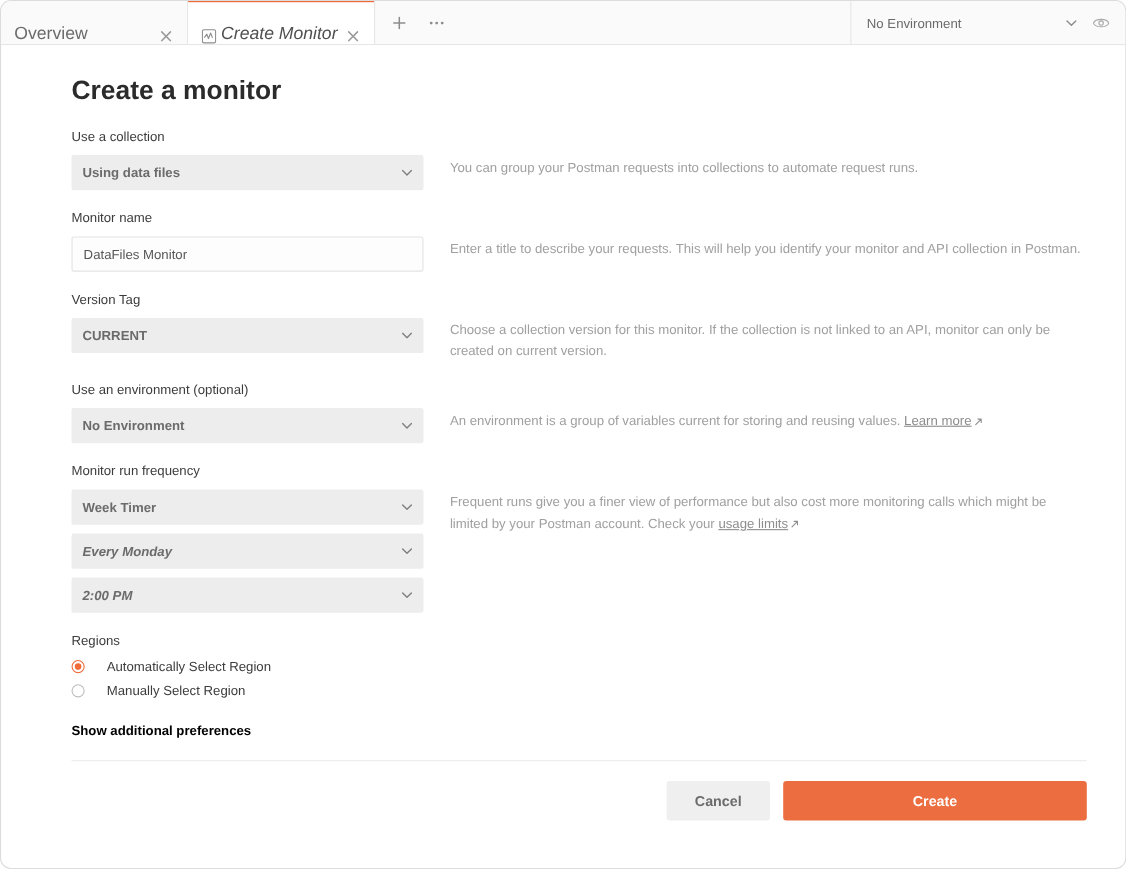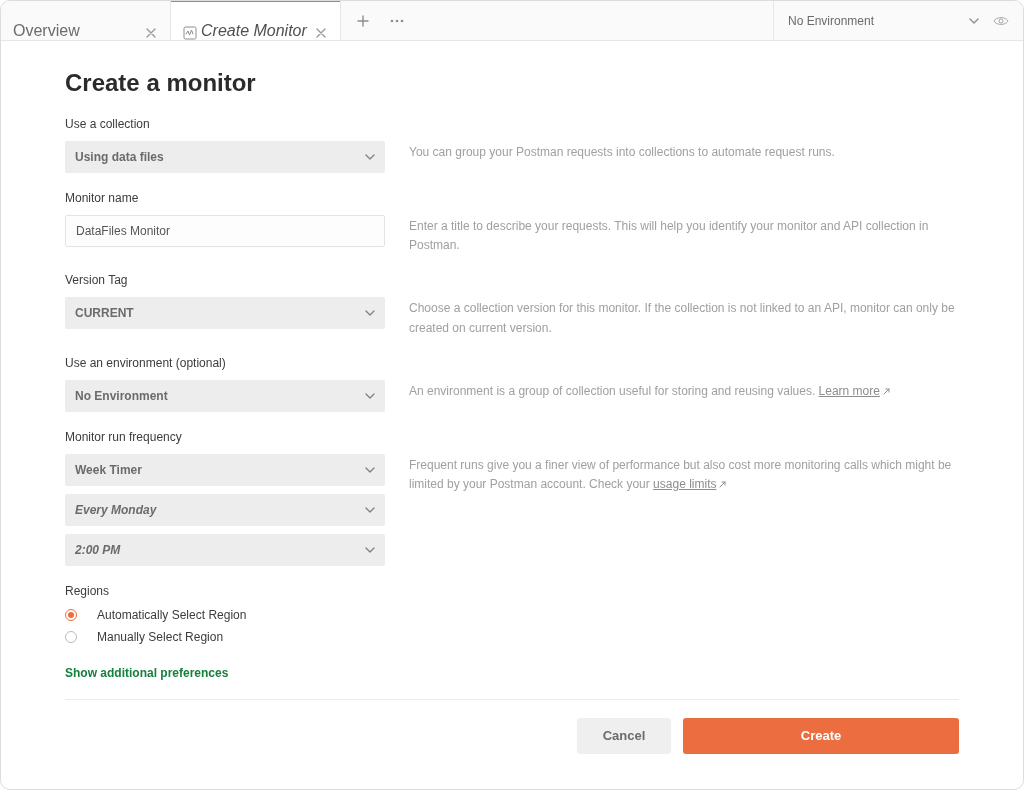--- a/index.html
+++ b/index.html
@@ -10,38 +10,38 @@
   .tab { display: flex; align-items: flex-end; gap: 4px; padding: 0 12px; width: 170px; border-right: 1px solid #e6e6e6; font-size: 16px; color: #6b6b6b; cursor: pointer; position: relative; }
   .tab.active { background: #ffffff; color: #505050; font-style: italic; }
   .tab.active::before { content: ""; position: absolute; top: -1px; left: 0; right: 0; height: 2px; background: #f26b3a; }
   .tab .tab-title { flex: 1; white-space: nowrap; overflow: hidden; text-overflow: ellipsis; }
   .tab .tab-close { width: 14px; height: 14px; display: flex; align-items: center; justify-content: center; color: #9a9a9a; }
   .tab-icons { display: flex; align-items: center; gap: 14px; padding: 0 12px; }
   .icon-btn { width: 20px; height: 20px; display: flex; align-items: center; justify-content: center; color: #8d8d8d; cursor: pointer; }
   .env-selector { margin-left: auto; display: flex; align-items: center; gap: 10px; padding: 0 14px; width: 250px; border-left: 1px solid #e6e6e6; font-size: 12px; color: #6b6b6b; }
   .env-selector .env-label { flex: 1; }
   
-  .content { padding: 28px 64px 20px 64px; height: calc(100% - 40px); overflow: auto; }
+  .content { padding: 28px 35px 20px 64px; height: calc(100% - 40px); overflow: auto; }
   h1 { font-size: 24px; font-weight: 600; color: #2b2b2b; margin-bottom: 20px; }
   .field-block { margin-bottom: 18px; }
   .field-label { font-size: 12px; color: #3c3c3c; margin-bottom: 10px; display: block; }
   .row { display: flex; gap: 24px; align-items: flex-start; }
   .left-col { width: 320px; flex-shrink: 0; }
   .right-col { flex: 1; font-size: 12px; color: #a0a0a0; line-height: 1.6; padding-top: 2px; }
   .text-input { width: 100%; height: 32px; padding: 0 10px; border: 1px solid #e3e3e3; background: #fdfdfd; font-size: 12px; color: #565656; border-radius: 2px; }
   .select { width: 100%; height: 32px; padding: 0 10px; background: #ededed; font-size: 12px; color: #6b6b6b; font-weight: 600; border-radius: 2px; display: flex; align-items: center; justify-content: space-between; cursor: pointer; }
   .select + .select { margin-top: 8px; font-style: italic; }
   .select .chev { color: #808080; }
   .help-link { color: #8d8d8d; text-decoration: underline; cursor: pointer; }
   .ext-icon { display:inline-block; vertical-align: middle; margin-left: 2px; color:#8d8d8d; }
   .radio-row { display: flex; align-items: center; gap: 20px; font-size: 12px; color: #3c3c3c; margin-bottom: 8px; cursor: pointer; }
   .radio { width: 12px; height: 12px; border-radius: 50%; border: 1px solid #bdbdbd; background: #fff; display: inline-block; position: relative; }
   .radio.checked { border-color: #f26b3a; }
   .radio.checked::after { content: ""; position: absolute; inset: 2px; border-radius: 50%; background: #f26b3a; }
-  .show-more { font-size: 12px; font-weight: 600; color: #15803d; cursor: pointer; margin-top: 14px; display: inline-block; }
+  .show-more { font-size: 12px; font-weight: 600; color: #000000; cursor: pointer; margin-top: 14px; display: inline-block; }
   .divider { border: none; border-top: 1px solid #ececec; margin: 18px 0; }
   .footer-buttons { display: flex; justify-content: flex-end; gap: 12px; }
   .btn { height: 36px; padding: 0 22px; font-size: 13px; font-weight: 600; border: none; border-radius: 3px; cursor: pointer; }
   .btn-secondary { background: #efefef; color: #6b6b6b; width: 94px; }
   .btn-primary { background: #ec6d3f; color: #ffffff; width: 276px; }
   svg { display: block; }
 </style>
 </head>
 <body>
 
@@ -158,21 +158,21 @@
           <div class="select">
             <span>No Environment</span>
             <span class="chev">
                 <svg width="10" height="6" viewBox="0 0 10 6">
                   <path d="M1 1 L5 5 L9 1" fill="none" stroke="currentColor" stroke-width="1.3" stroke-linecap="round" stroke-linejoin="round"></path>
                 </svg>
               </span>
           </div>
         </div>
         <div class="right-col">
-          <span>An environment is a group of collection useful for storing and reusing values. </span><span class="help-link">Learn more</span><span class="ext-icon"><svg width="9" height="9" viewBox="0 0 9 9">
+          <span>An environment is a group of variables current for storing and reusing values. </span><span class="help-link">Learn more</span><span class="ext-icon"><svg width="9" height="9" viewBox="0 0 9 9">
                 <path d="M2 7 L7 2 M4 2 H7 V5" fill="none" stroke="currentColor" stroke-width="1" stroke-linecap="round" stroke-linejoin="round"></path>
               </svg></span>
         </div>
       </div>
     </div>
 
     
     <div class="field-block">
       <span class="field-label">Monitor run frequency</span>
       <div class="row">

